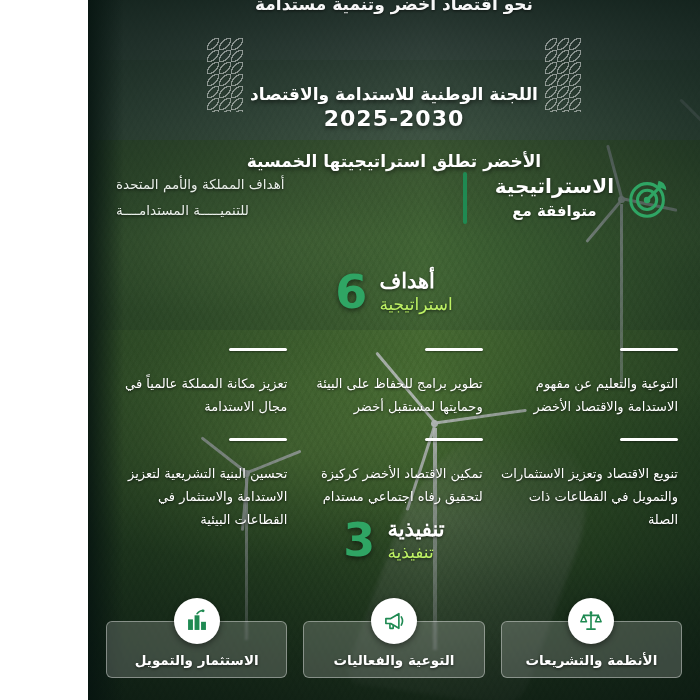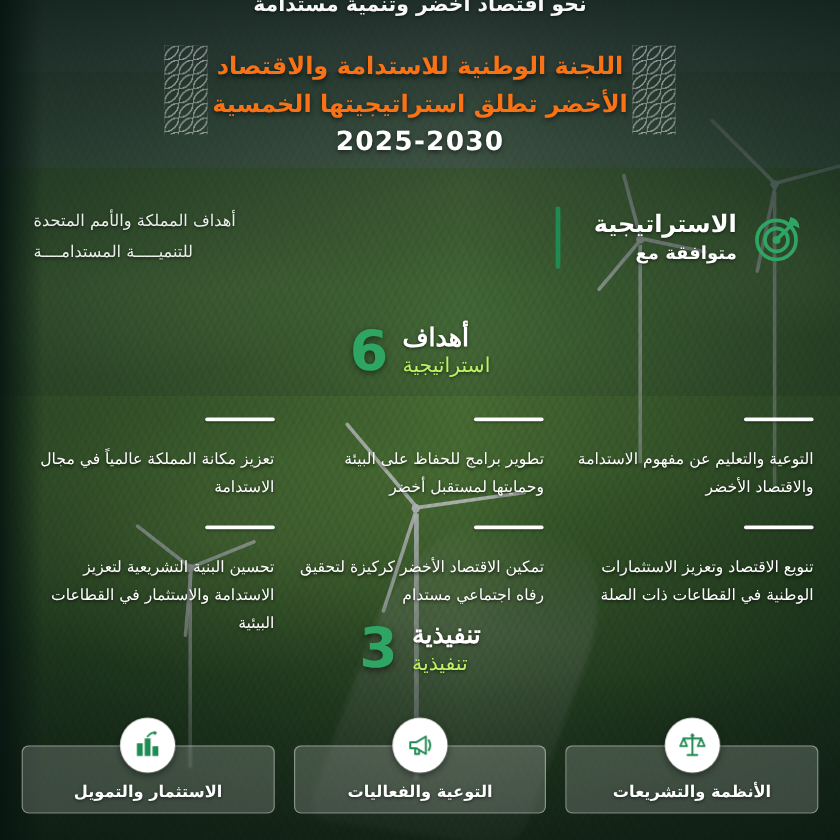--- a/index.html
+++ b/index.html
@@ -3,21 +3,21 @@
 <meta charset="utf-8">
 <style>
   * { box-sizing: border-box; margin: 0; padding: 0; }
   html, body {
     width: 700px; height: 700px;
     overflow: hidden;
     font-family: "DejaVu Sans", "Liberation Sans", sans-serif;
   }
   #poster {
     position: relative;
-    width: 700px; height: 700px;
+    width: 612px; height: 700px;
     overflow: hidden;
     background: #2c3a2a;
   }
 
   
   .bg-sky {
     position: absolute; left: 0; top: 0; width: 700px; height: 120px;
     background: linear-gradient(to bottom, #cfd8d2 0%, #b9c6bd 40%, #9fb3a2 75%, #86a183 100%);
   }
   .bg-hills-far {
@@ -102,24 +102,25 @@
   .title-wrap {
     position: absolute; top: 36px; left: 0; right: 0;
     display: flex; justify-content: center; align-items: flex-start;
   }
   .title-block {
     position: relative;
     padding: 4px 26px 4px 26px;
     text-align: center;
   }
   .title-line {
-    color: #f97316;
-    font-size: 20px; font-weight: bold; line-height: 1.55;
+    color: #ffffff;
+    font-size: 17px; font-weight: bold; line-height: 1.55;
     text-shadow: 0 2px 4px rgba(0,0,0,.55);
     white-space: nowrap;
+    margin-top: 41px;
   }
   .deco {
     position: absolute; top: 2px;
     width: 36px; height: 74px;
     opacity: .55;
     background-image:
       radial-gradient(circle at 0 0, transparent 66%, rgba(255,255,255,.85) 67%, rgba(255,255,255,.85) 73%, transparent 74%),
       radial-gradient(circle at 12px 12px, transparent 66%, rgba(255,255,255,.85) 67%, rgba(255,255,255,.85) 73%, transparent 74%);
     background-size: 12px 12px;
   }
@@ -137,21 +138,21 @@
 
   
   .row-strategy {
     position: absolute; top: 172px; right: 28px; left: 28px;
     display: flex; align-items: center; justify-content: flex-start;
   }
   .strategy-right {
     display: flex; align-items: center; gap: 12px;
     width: 320px; justify-content: flex-start;
   }
-  .strategy-text { text-align: right; }
+  .strategy-text { text-align: center; }
   .strategy-text .l1 {
     color: #ffffff; font-size: 20px; font-weight: bold; line-height: 1.35;
     text-shadow: 0 1px 3px rgba(0,0,0,.6);
   }
   .strategy-text .l2 {
     color: #ffffff; font-size: 15px; font-weight: bold; letter-spacing: 3px;
     line-height: 1.5; text-shadow: 0 1px 3px rgba(0,0,0,.6);
   }
   .target-icon { width: 46px; height: 46px; flex: 0 0 46px; }
   .vbar {
@@ -321,21 +322,21 @@
       <span class="rule"></span>
       <div class="txt">تطوير برامج للحفاظ على البيئة وحمايتها لمستقبل أخضر</div>
     </div>
     <div class="obj">
       <span class="rule"></span>
       <div class="txt">تعزيز مكانة المملكة عالمياً في مجال الاستدامة</div>
     </div>
 
     <div class="obj">
       <span class="rule"></span>
-      <div class="txt">تنويع الاقتصاد وتعزيز الاستثمارات الوطنية في القطاعات ذات الصلة</div>
+      <div class="txt">تنويع الاقتصاد وتعزيز الاستثمارات والتمويل في القطاعات ذات الصلة</div>
     </div>
     <div class="obj">
       <span class="rule"></span>
       <div class="txt">تمكين الاقتصاد الأخضر كركيزة لتحقيق رفاه اجتماعي مستدام</div>
     </div>
     <div class="obj">
       <span class="rule"></span>
       <div class="txt">تحسين البنية التشريعية لتعزيز الاستدامة والاستثمار في القطاعات البيئية</div>
     </div>
   </div>

